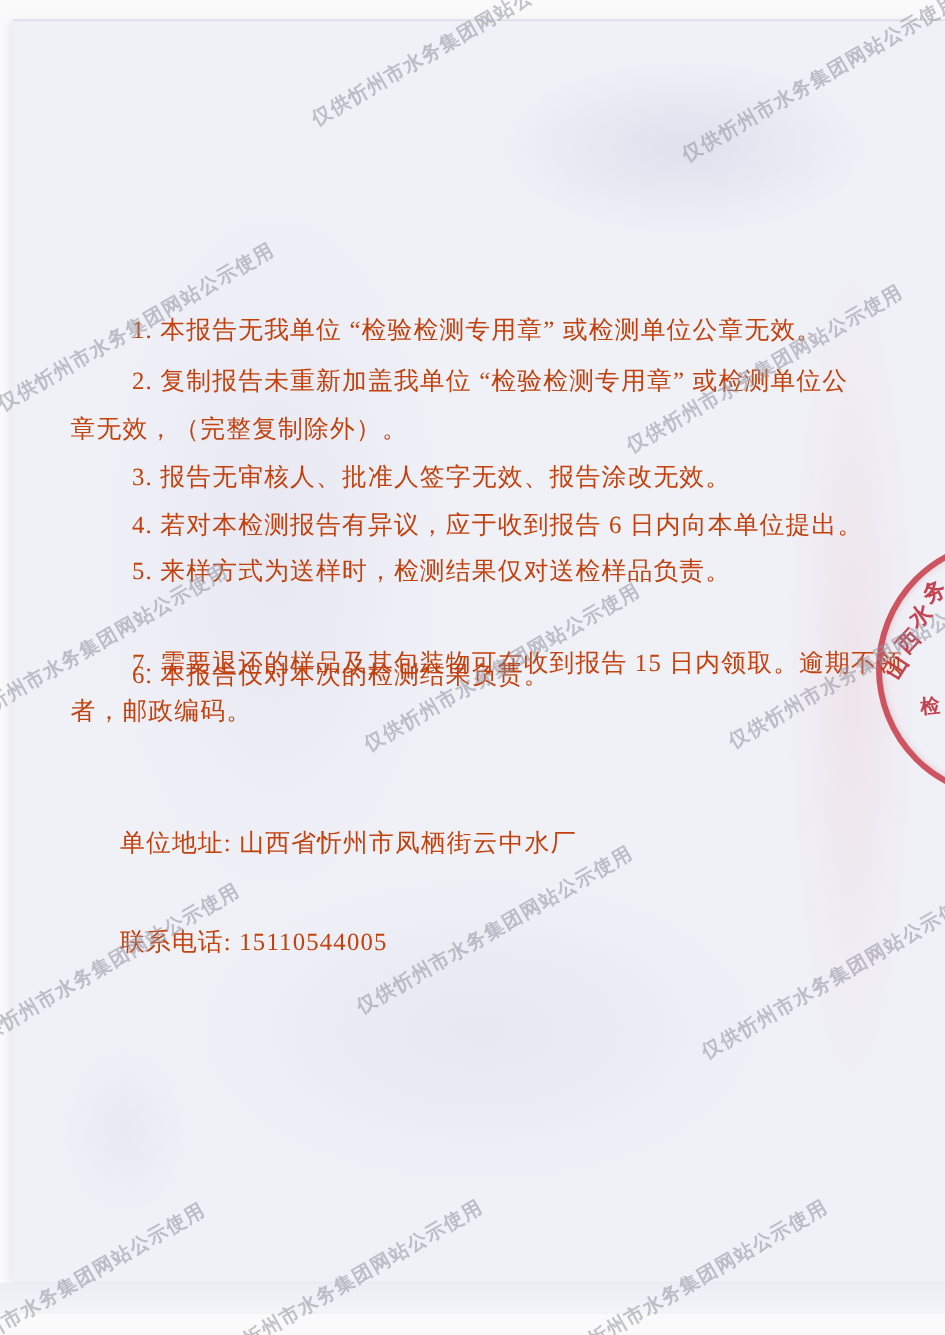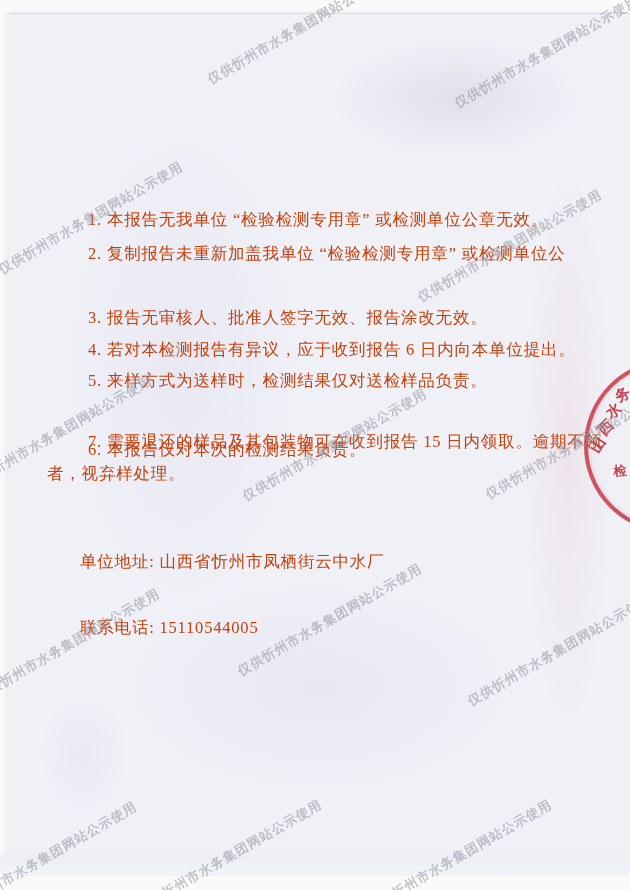--- a/index.html
+++ b/index.html
@@ -74,26 +74,27 @@
 <body>
 
 <div class="stage">
 
   <div class="paper"></div>
   <div class="scan-strip"></div>
 
 
   <div class="line l1">1. 本报告无我单位 “检验检测专用章” 或检测单位公章无效。</div>
   <div class="line l2">2. 复制报告未重新加盖我单位 “检验检测专用章” 或检测单位公</div>
+  <div class="line l3">章无效，（完整复制除外）。</div>
   <div class="line l4">3. 报告无审核人、批准人签字无效、报告涂改无效。</div>
   <div class="line l5">4. 若对本检测报告有异议，应于收到报告 6 日内向本单位提出。</div>
   <div class="line l6">5. 来样方式为送样时，检测结果仅对送检样品负责。</div>
   <div class="line l7">6. 本报告仅对本次的检测结果负责。</div>
   <div class="line l8">7. 需要退还的样品及其包装物可在收到报告 15 日内领取。逾期不领</div>
-  <div class="line l9">者，视弃样处理。</div>
+  <div class="line l9">者，邮政编码。</div>
 
   <div class="line a1">单位地址: 山西省忻州市凤栖街云中水厂</div>
   <div class="line a3">联系电话: 15110544005</div>
 
   <div class="stamp">
     <div class="stamp-ring"></div>
     <span class="sc sc1">山</span>
     <span class="sc sc2">西</span>
     <span class="sc sc3">水</span>
     <span class="sc sc4">务</span>

